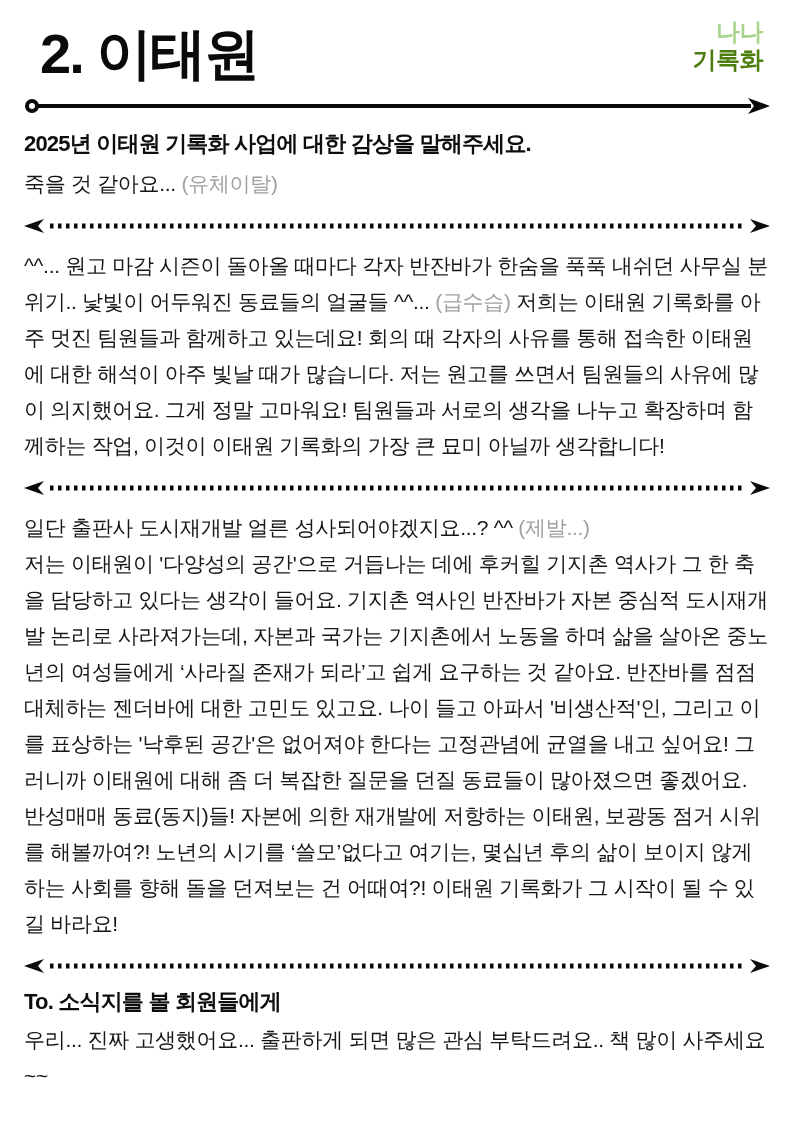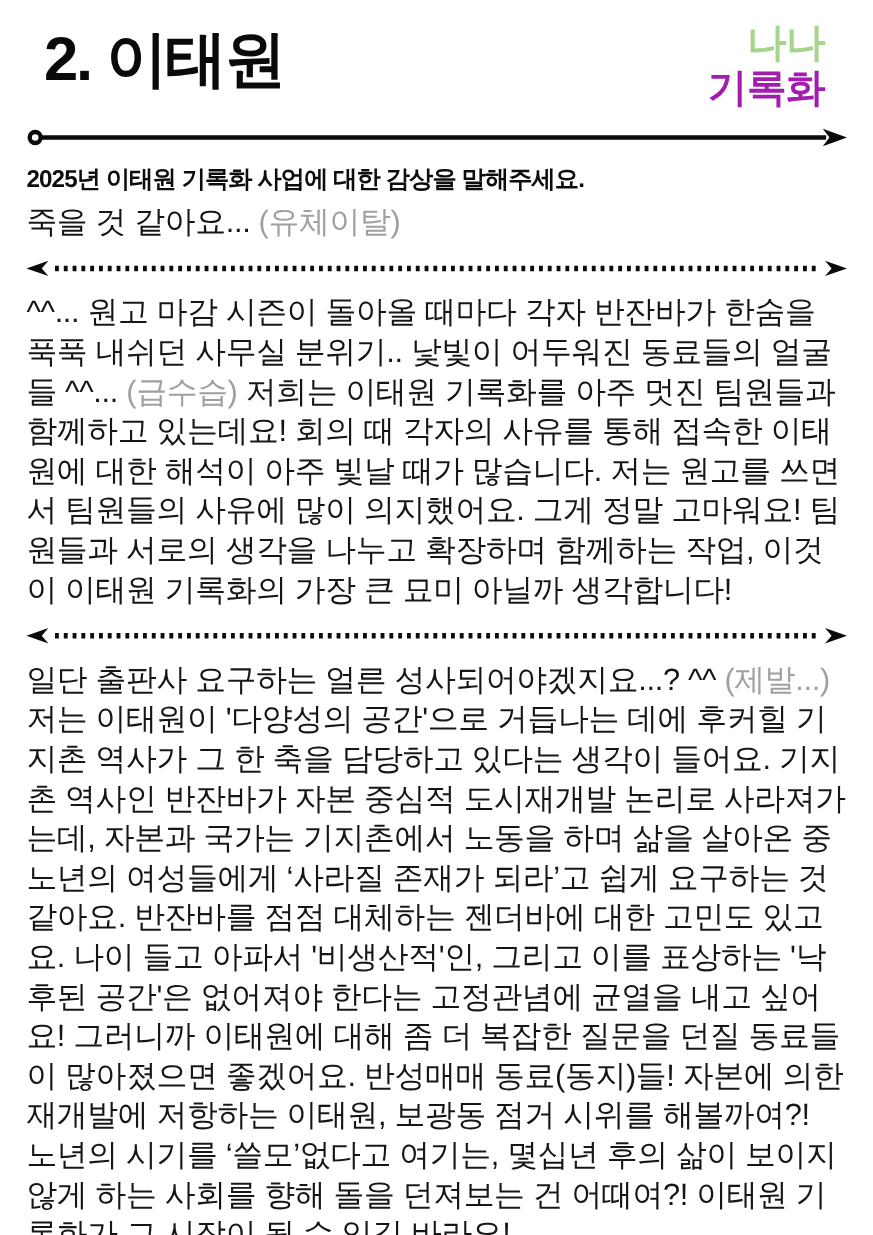--- a/index.html
+++ b/index.html
@@ -27,44 +27,44 @@
     margin-top: 10px;
     font-size: 56px;
     font-weight: 900;
     letter-spacing: -2px;
     line-height: 1.0;
     color: #0a0a0a;
   }
   .brand {
     text-align: right;
     margin-top: 2px;
-    margin-right: 20px;
+    margin-right: 7px;
     font-weight: 900;
-    font-size: 36px;
+    font-size: 24px;
     line-height: 1.15;
     letter-spacing: -0.5px;
   }
   .brand .brand-top { color: #a7d48c; }
-  .brand .brand-bottom { color: #a21caf; }
+  .brand .brand-bottom { color: #4d7c0f; }
   
   .rule-wrap { margin-top: 14px; }
   .dotted-sep { margin: 16px 0 14px 0; }
   svg { display: block; }
   
   .section { margin-top: 14px; }
   .section-heading {
     font-size: 22px;
     font-weight: 800;
     letter-spacing: -0.8px;
     color: #0d0d0d;
     line-height: 1.25;
   }
   .body-text {
     margin-top: 7px;
-    font-size: 28px;
+    font-size: 21px;
     line-height: 36px;
     letter-spacing: -0.3px;
     color: #161616;
     word-break: break-all;
   }
   .muted { color: #9fa0a2; }
   .q1-answer { margin-top: 8px; }
 </style>
 </head>
 <body>
@@ -106,21 +106,21 @@
 
   <div class="dotted-sep">
     <svg width="746" height="16" viewBox="0 0 746 16">
       <polygon points="20,1 0,8 20,15 14,8" fill="#0a0a0a"></polygon>
       <line x1="26" y1="8" x2="720" y2="8" stroke="#0a0a0a" stroke-width="5" stroke-dasharray="3.5,4.5"></line>
       <polygon points="726,1 746,8 726,15 732,8" fill="#0a0a0a"></polygon>
     </svg>
   </div>
 
   <div class="section">
-    <div class="body-text"><span>일단 출판사 요구하는 얼른 성사되어야겠지요...? ^^ </span><span class="muted">(제발...)</span></div>
+    <div class="body-text"><span>일단 출판사 도시재개발 얼른 성사되어야겠지요...? ^^ </span><span class="muted">(제발...)</span></div>
     <div class="body-text" style="margin-top:0;">저는 이태원이 '다양성의 공간'으로 거듭나는 데에 후커힐 기지촌 역사가 그 한 축을 담당하고 있다는 생각이 들어요. 기지촌 역사인 반잔바가 자본 중심적 도시재개발 논리로 사라져가는데, 자본과 국가는 기지촌에서 노동을 하며 삶을 살아온 중노년의 여성들에게 ‘사라질 존재가 되라’고 쉽게 요구하는 것 같아요. 반잔바를 점점 대체하는 젠더바에 대한 고민도 있고요. 나이 들고 아파서 '비생산적'인, 그리고 이를 표상하는 '낙후된 공간'은 없어져야 한다는 고정관념에 균열을 내고 싶어요! 그러니까 이태원에 대해 좀 더 복잡한 질문을 던질 동료들이 많아졌으면 좋겠어요. 반성매매 동료(동지)들! 자본에 의한 재개발에 저항하는 이태원, 보광동 점거 시위를 해볼까여?! 노년의 시기를 ‘쓸모’없다고 여기는, 몇십년 후의 삶이 보이지 않게 하는 사회를 향해 돌을 던져보는 건 어때여?! 이태원 기록화가 그 시작이 될 수 있길 바라요!</div>
   </div>
 
   <div class="dotted-sep">
     <svg width="746" height="16" viewBox="0 0 746 16">
       <polygon points="20,1 0,8 20,15 14,8" fill="#0a0a0a"></polygon>
       <line x1="26" y1="8" x2="720" y2="8" stroke="#0a0a0a" stroke-width="5" stroke-dasharray="3.5,4.5"></line>
       <polygon points="726,1 746,8 726,15 732,8" fill="#0a0a0a"></polygon>
     </svg>
   </div>

